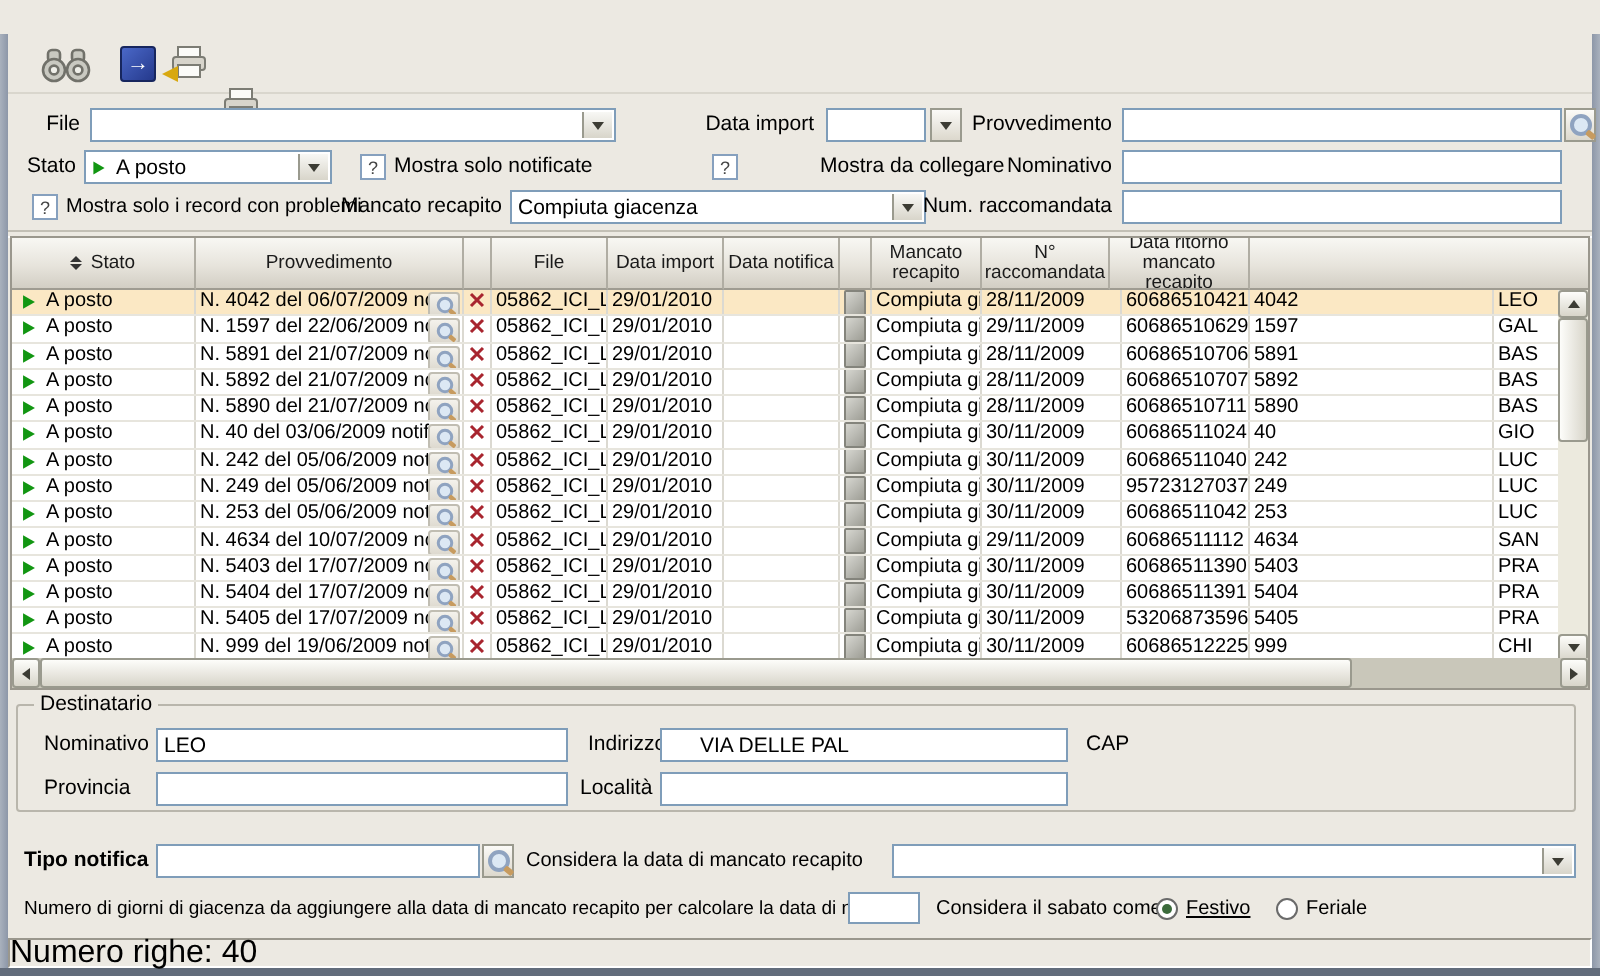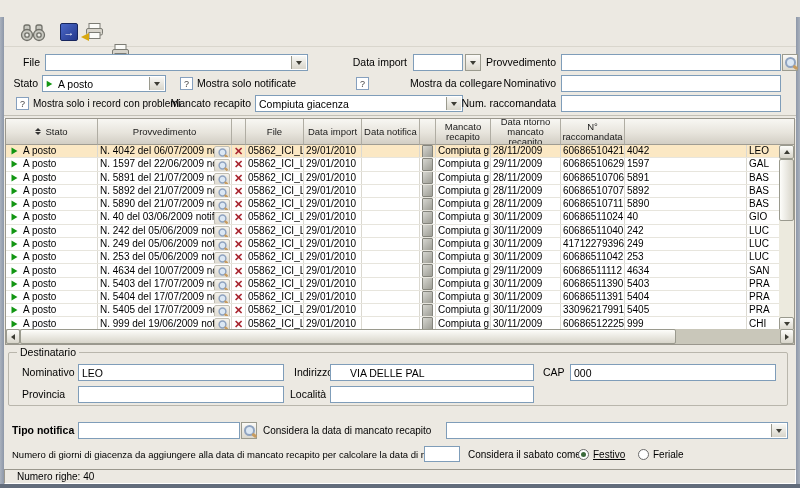--- a/index.html
+++ b/index.html
@@ -104,21 +104,21 @@
     background:linear-gradient(#fdfdfa,#d8d5ca);border:1px solid #9a9a8e;border-radius:2px;}
   .hs-right{right:0;top:0;width:14px;height:15px;}
 
   
   .groupbox{position:absolute;top:352px;left:8px;width:780px;height:54px;box-sizing:border-box;
     border:1px solid #b9b6ac;border-radius:2px;}
   .group-legend{position:absolute;top:-7px;left:8px;background:#ece9e2;padding:0 3px;font-size:10.5px;}
 
   
   .statusbar{position:absolute;left:4px;right:4px;top:469px;height:15px;box-sizing:border-box;background:#ece9e2;
-    border:1px solid;border-color:#9a978d #ffffff #ffffff #9a978d;font-size:10px;line-height:13px;padding-left:12px;}
+    border:1px solid;border-color:#9a978d #ffffff #ffffff #9a978d;font-size:16px;line-height:13px;padding-left:0;}
 </style>
 </head>
 <body>
 
 <div class="window">
 
   <div class="frame-l"></div>
   <div class="frame-r"></div>
   <div class="frame-b"></div>
 
@@ -219,25 +219,25 @@
       <div class="th c-dimp">
           <span>Data import</span>
         </div>
       <div class="th c-dnot">
           <span>Data notifica</span>
         </div>
       <div class="th c-ico"></div>
       <div class="th c-manc">
           <span>Mancato recapito</span>
         </div>
+      <div class="th c-racc">
+          <span>N° raccomandata</span>
+        </div>
       <div class="th c-rit">
           <span>Data ritorno mancato recapito</span>
-        </div>
-      <div class="th c-racc">
-          <span>N° raccomandata</span>
         </div>
       <div class="th c-extra"></div>
     </div>
     <div class="grid-body">
         <div class="tr selected">
       <div class="td c-stato">
             <span class="play"></span>
             <span>A posto</span>
           </div>
       <div class="td c-provv">
@@ -432,21 +432,21 @@
             <span class="x-icon"></span>
           </div>
       <div class="td c-file">05862_ICI_La</div>
       <div class="td c-dimp">29/01/2010</div>
       <div class="td c-dnot"></div>
       <div class="td c-ico">
             <span class="doc"></span>
           </div>
       <div class="td c-manc">Compiuta giacenza</div>
       <div class="td c-rit">30/11/2009</div>
-      <div class="td c-racc">41712279396</div>
+      <div class="td c-racc">95723127037</div>
       <div class="td c-gen">249</div>
       <div class="td c-extra">LUC</div>
     </div>
         <div class="tr">
       <div class="td c-stato">
             <span class="play"></span>
             <span>A posto</span>
           </div>
       <div class="td c-provv">
             <span>N. 253 del 05/06/2009 not</span>
@@ -562,21 +562,21 @@
             <span class="x-icon"></span>
           </div>
       <div class="td c-file">05862_ICI_La</div>
       <div class="td c-dimp">29/01/2010</div>
       <div class="td c-dnot"></div>
       <div class="td c-ico">
             <span class="doc"></span>
           </div>
       <div class="td c-manc">Compiuta giacenza</div>
       <div class="td c-rit">30/11/2009</div>
-      <div class="td c-racc">33096217991</div>
+      <div class="td c-racc">53206873596</div>
       <div class="td c-gen">5405</div>
       <div class="td c-extra">PRA</div>
     </div>
         <div class="tr">
       <div class="td c-stato">
             <span class="play"></span>
             <span>A posto</span>
           </div>
       <div class="td c-provv">
             <span>N. 999 del 19/06/2009 not</span>
@@ -621,21 +621,20 @@
   </div>
 
   <div class="groupbox">
     <div class="group-legend">Destinatario</div>
   </div>
   <div class="lbl" style="left:22px;top:364px;">Nominativo</div>
   <input class="field" style="left: 78px; top: 364px; width: 206px;" value="LEO">
   <div class="lbl" style="left:294px;top:364px;">Indirizzo</div>
   <input class="field" style="left: 330px; top: 364px; width: 204px; padding-left: 19px;" value="VIA DELLE PAL">
   <div class="lbl" style="left:543px;top:364px;">CAP</div>
-  <input class="field" style="left: 570px; top: 364px; width: 206px;" value="000">
   <div class="lbl" style="left:22px;top:386px;">Provincia</div>
   <input class="field" style="left: 78px; top: 386px; width: 206px;" value="">
   <div class="lbl" style="left:290px;top:386px;">Località</div>
   <input class="field" style="left: 330px; top: 386px; width: 204px;" value="">
 
   <div class="lbl" style="left:12px;top:422px;font-weight:bold;">Tipo notifica</div>
   <input class="field" style="left: 78px; top: 422px; width: 162px;" value="">
   <div class="sq-btn" style="left:241px;top:422px;">
       <span class="mag"></span>
     </div>

